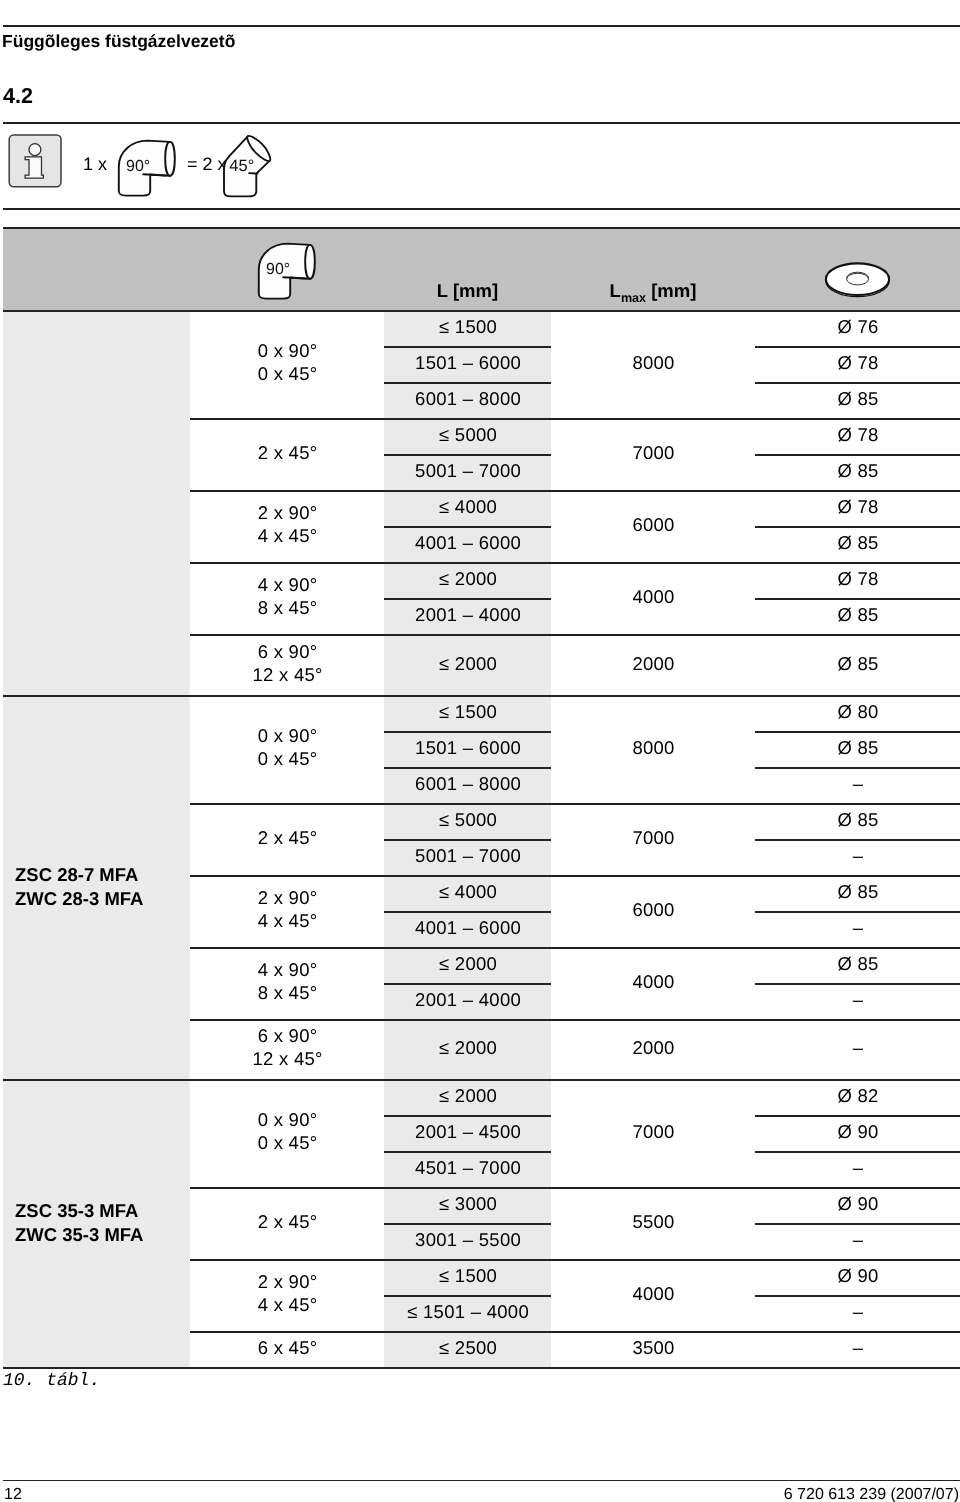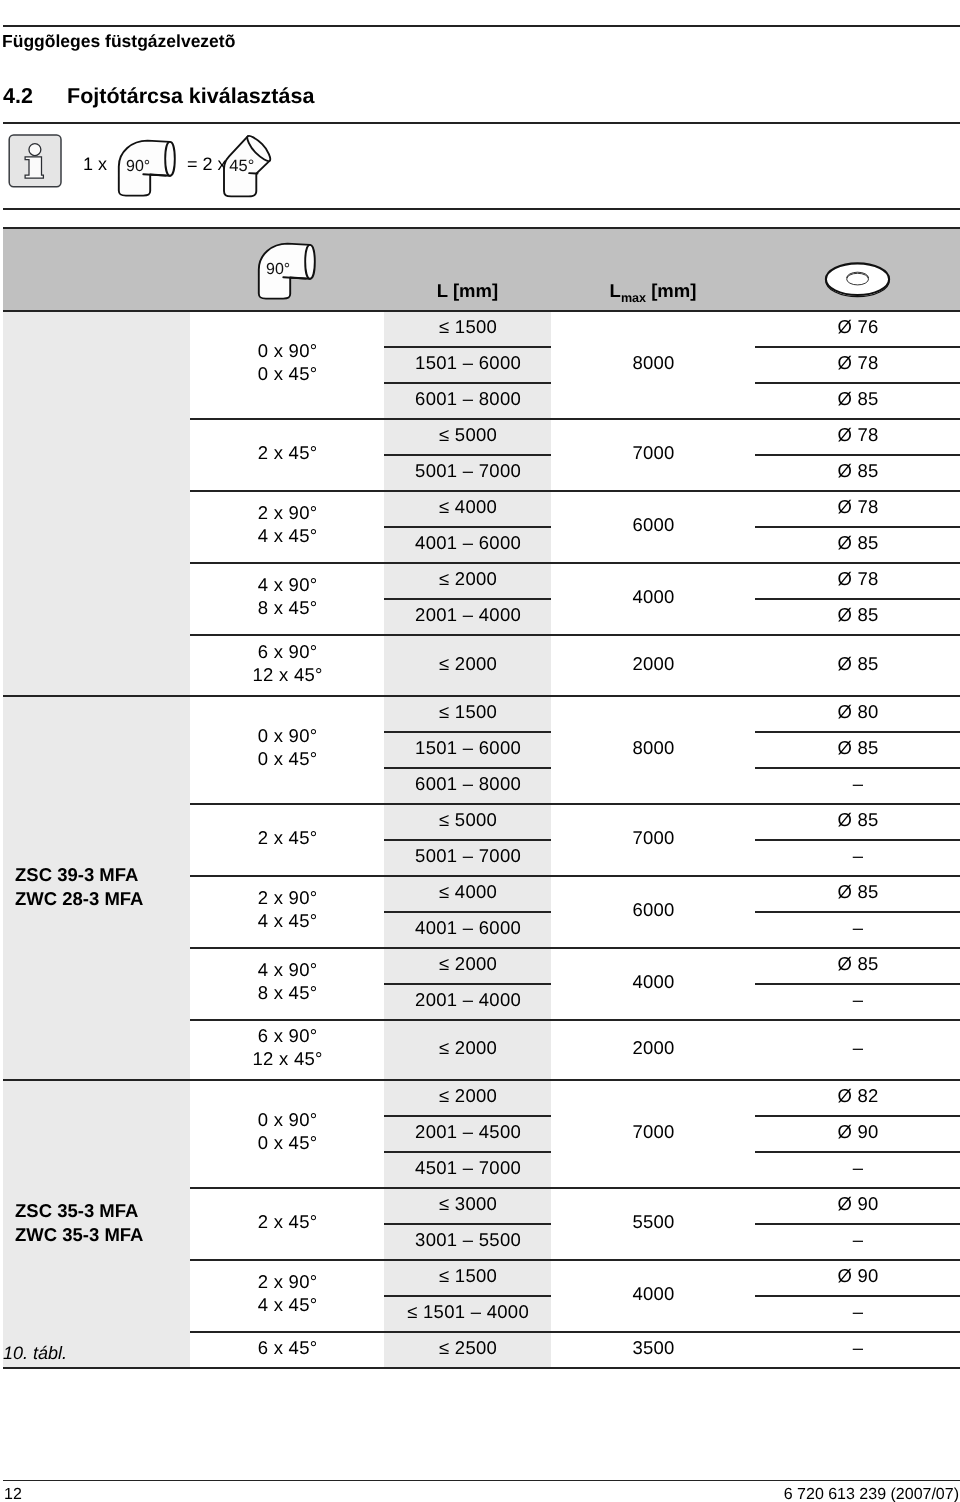--- a/index.html
+++ b/index.html
@@ -34,21 +34,20 @@
 </style>
 </head>
 <body>
 
 <div class="page">
 
   <div class="runhead">Függõleges füstgázelvezetõ</div>
   <div class="rule" style="left:3px;top:25px;width:957px;height:2px;"></div>
 
   <div class="secnum">4.2</div>
-  <div class="sectitle">Fojtótárcsa kiválasztása</div>
   <div class="rule" style="left:3px;top:122px;width:957px;height:2px;"></div>
 
   <div class="noteicon" style="left:8px;top:134px;">
     <svg width="56" height="56" viewBox="0 0 56 56">
       <rect x="1.2" y="1.0" width="51.8" height="51.7" rx="4.4" ry="4.4" fill="#e5e5e5" stroke="#3a3d42" stroke-width="1.5"></rect>
       <circle cx="26.9" cy="15.6" r="5.95" fill="#fafafa" stroke="#2b2e33" stroke-width="1.3"></circle>
       <path d="M17.1 22.75 L33.5 22.75 L33.5 41.2 L35.4 41.2 L35.4 44.0 L17.1 44.0
                L17.1 41.2 L21.0 41.2 L21.0 25.5 L17.1 25.5 Z" fill="#fafafa" stroke="#2b2e33" stroke-width="1.25" stroke-linejoin="miter"></path>
     </svg>
   </div>
@@ -156,21 +155,21 @@
       <div class="hl" style="left:190px;top:562px;width:770px;"></div>
       <div class="cell" style="left:190px;top:639.55px;width:194px;">
         <div>6 x 90°</div>
         <div>12 x 45°</div>
       </div>
       <div class="cell" style="left:551px;top:651.55px;width:204px;">2000</div>
       <div class="cell" style="left:384px;top:651.55px;width:167px;">≤ 2000</div>
       <div class="cell" style="left:755px;top:651.55px;width:205px;">Ø 85</div>
       <div class="hl" style="left:190px;top:634px;width:770px;"></div>
       <div class="model" style="left:15px;top:862.75px;">
-        <div>ZSC 39-3 MFA</div>
+        <div>ZSC 28-7 MFA</div>
         <div>ZWC 28-3 MFA</div>
       </div>
       <div class="cell" style="left:190px;top:723.8px;width:194px;">
         <div>0 x 90°</div>
         <div>0 x 45°</div>
       </div>
       <div class="cell" style="left:551px;top:735.8px;width:204px;">8000</div>
       <div class="cell" style="left:384px;top:699.8px;width:167px;">≤ 1500</div>
       <div class="cell" style="left:755px;top:699.8px;width:205px;">Ø 80</div>
       <div class="cell" style="left:384px;top:735.8px;width:167px;">1501 – 6000</div>
@@ -271,19 +270,19 @@
         <div>6 x 45°</div>
       </div>
       <div class="cell" style="left:551px;top:1336.3px;width:204px;">3500</div>
       <div class="cell" style="left:384px;top:1336.3px;width:167px;">≤ 2500</div>
       <div class="cell" style="left:755px;top:1336.3px;width:205px;">–</div>
       <div class="hl" style="left:190px;top:1331px;width:770px;"></div>
       <div class="hl" style="left:3px;top:1079px;width:957px;"></div>
       <div class="hl" style="left:3px;top:1367px;width:957px;"></div>
     </div>
 
-  <div class="caption" style="top:1343px;">10. tábl.</div>
+  <div class="caption" style="top:1371px;font-family:Liberation Mono, monospace;">10. tábl.</div>
 
   <div class="rule" style="left:3px;top:1480px;width:957px;height:1.4px;"></div>
   <div class="fleft" style="top:1485px;">12</div>
   <div class="fright" style="right:1px;top:1485px;">6 720 613 239 (2007/07)</div>
 
 </div>
 
 </body></html>

